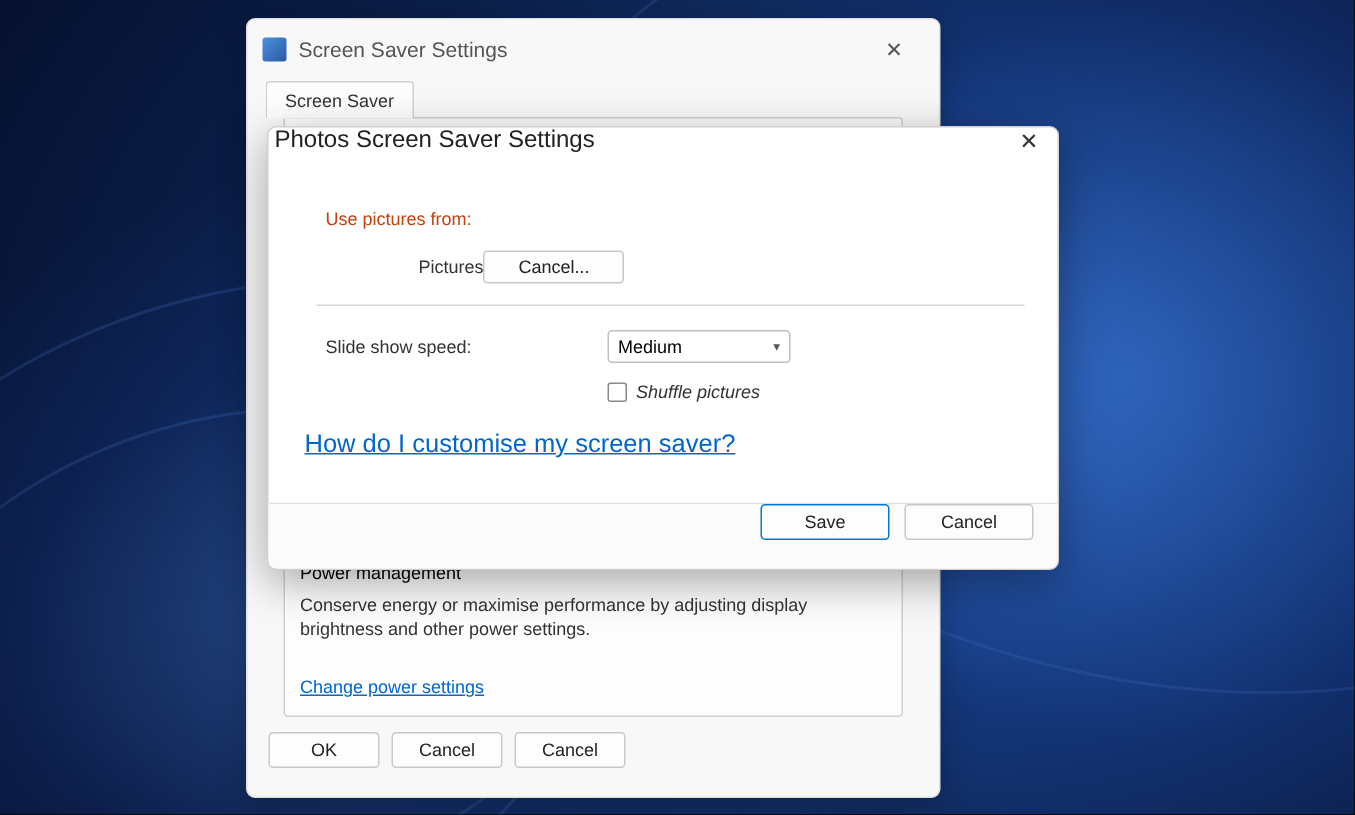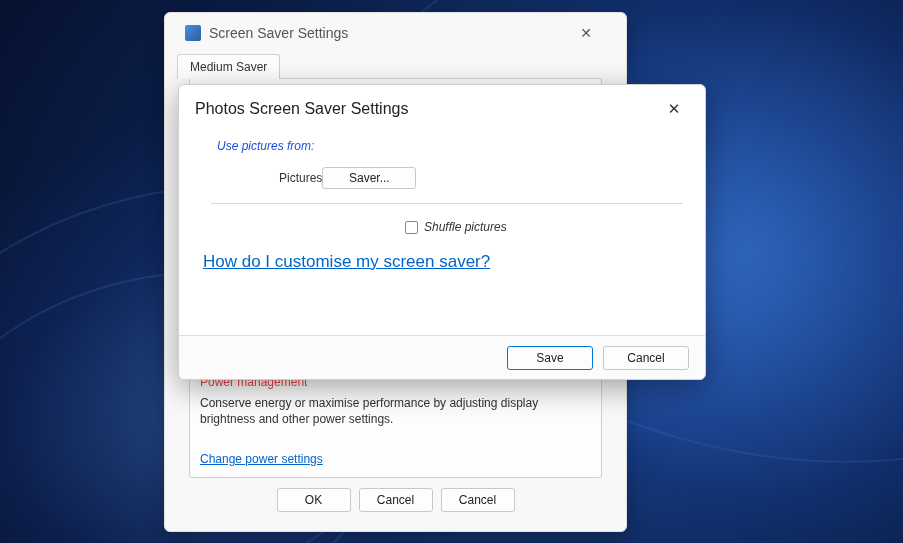--- a/index.html
+++ b/index.html
@@ -32,21 +32,21 @@
 
   
   .parent-window {
     position: absolute; left: 164px; top: 12px; width: 463px; height: 520px;
     background: #f8f8f8; border: 1px solid #e0e0e0; border-radius: 6px;
     box-shadow: 0 4px 20px rgba(0,0,0,0.25);
     z-index: 1;
     display: flex; flex-direction: column;
   }
   .parent-titlebar {
-    height: 40px; display: flex; align-items: center; padding: 0 20px; gap: 8px;
+    height: 40px; display: flex; align-items: center; padding: 0 10px; gap: 8px;
   }
   .parent-icon {
     width: 16px; height: 16px; background: linear-gradient(135deg,#4a90e2,#2c5aa0); border-radius: 2px;
     display:flex;align-items:center;justify-content:center;
   }
   .parent-title { flex: 1; font-size: 14px; color: #555; }
   .parent-close { width: 40px; text-align: center; font-size: 14px; color: #555; cursor: pointer; font-family: Arial; }
   
   .tab-area { padding: 0 12px; }
   .tab {
@@ -54,48 +54,48 @@
     border: 1px solid #d0d0d0; border-bottom: none; background: #fdfdfd; border-radius: 3px 3px 0 0;
     position: relative; top: 1px;
   }
   .tab-body {
     margin: 0 12px; border: 1px solid #d0d0d0; height: 400px; background: #fdfdfd;
     border-radius: 0 3px 3px 3px; padding: 10px;
     display:flex; flex-direction:column; justify-content:flex-end;
   }
   
   .pm-section { margin-top: auto; }
-  .pm-title { font-size: 12px; color: #ef4444; margin-bottom: 6px; }
+  .pm-title { font-size: 12px; color: #000000; margin-bottom: 6px; }
   .pm-desc { font-size: 12px; color: #333; line-height: 1.35; margin-bottom: 22px; }
   .pm-link { font-size: 12px; color: #0066cc; text-decoration: underline; cursor: pointer; }
   
   .parent-buttons {
-    display: flex; justify-content: center; gap: 8px; padding: 10px 14px;
+    display: flex; justify-content: flex-start; gap: 8px; padding: 10px 14px;
   }
   .win-btn {
     min-width: 74px; height: 24px; font-size: 12px; background: #fdfdfd;
     border: 1px solid #c8c8c8; border-radius: 3px; cursor: pointer; color: #222;
   }
 
   
   .child-dialog {
     position: absolute; left: 178px; top: 84px; width: 528px; height: 296px;
     background: #ffffff; border: 1px solid #d0d0d0; border-radius: 6px;
     box-shadow: 0 8px 30px rgba(0,0,0,0.35);
     z-index: 2;
     display: flex; flex-direction: column;
   }
   .child-titlebar {
-    height: 48px; display: flex; align-items: center; padding: 0 16px;
+    height: 48px; display: flex; align-items: flex-start; padding: 0 4px;
   }
   .child-title { flex: 1; font-size: 16px; color: #222; }
   .child-close { width: 30px; text-align:center; font-size: 15px; color: #333; cursor: pointer; font-family: Arial;}
   
   .child-body { padding: 0 28px 0 38px; flex:1; }
-  .group-label { font-size: 12px; color: #1d4ed8; margin-top: 6px; margin-bottom: 14px; font-style: italic; }
+  .group-label { font-size: 12px; color: #c2410c; margin-top: 6px; margin-bottom: 14px; }
   .row1 { display: flex; align-items: center; justify-content: flex-start; margin-bottom: 14px; }
   .row1-label { font-size: 12px; color: #333; margin-left: 62px; }
   .browse-btn {
     width: 94px; height: 22px; font-size: 12px; background: #fdfdfd;
     border: 1px solid #c8c8c8; border-radius: 3px; cursor: pointer; color:#222;
   }
   .hr { height: 1px; background: #d8d8d8; margin: 2px -6px 16px -6px; }
   
   .row2 { display: flex; align-items: center; margin-bottom: 12px; }
   .row2-label { font-size: 12px; color: #333; width: 188px; }
@@ -107,21 +107,21 @@
   
   .row3 { display: flex; align-items: center; margin-left: 188px; margin-bottom: 18px; font-style: italic; }
   .checkbox {
     width: 13px; height: 13px; border: 1px solid #888; border-radius: 2px; margin-right: 6px; background:#fff; cursor:pointer;
   }
   .check-label { font-size: 12px; color: #333; }
   
   .help-link { font-size: 17px; color: #0066cc; text-decoration: underline; cursor: pointer; margin-left:-14px; }
   
   .child-footer {
-    height: 44px; border-top: 1px solid #e0e0e0; display: flex; justify-content: flex-end; align-items: center;
+    height: 44px; border-top: 1px solid #e0e0e0; display: flex; justify-content: flex-end; align-items: flex-start;
     gap: 10px; padding: 0 16px; background: #fbfbfb; border-radius: 0 0 6px 6px;
   }
   .child-btn {
     width: 86px; height: 24px; font-size: 12px; border-radius: 3px; cursor: pointer;
     background: #fdfdfd; border: 1px solid #c8c8c8; color:#222;
   }
   .child-btn.primary { border: 1px solid #0078d4; }
 </style>
 </head>
 <body>
@@ -132,21 +132,21 @@
     <div class="swirl s3"></div>
 </div>
 
 <div class="parent-window">
   <div class="parent-titlebar">
     <div class="parent-icon"></div>
     <div class="parent-title">Screen Saver Settings</div>
     <div class="parent-close">✕</div>
   </div>
   <div class="tab-area">
-    <div class="tab">Medium Saver</div>
+    <div class="tab">Screen Saver</div>
     <div class="tab-body">
       <div class="pm-section">
         <div class="pm-title">Power management</div>
         <div class="pm-desc">Conserve energy or maximise performance by adjusting display brightness and other power settings.</div>
         <a class="pm-link">Change power settings</a>
       </div>
     </div>
   </div>
   <div class="parent-buttons">
     <button class="win-btn">OK</button>
@@ -157,23 +157,30 @@
 
 <div class="child-dialog">
   <div class="child-titlebar">
     <div class="child-title">Photos Screen Saver Settings</div>
     <div class="child-close">✕</div>
   </div>
   <div class="child-body">
     <div class="group-label">Use pictures from:</div>
     <div class="row1">
       <div class="row1-label">Pictures</div>
-      <button class="browse-btn">Saver...</button>
+      <button class="browse-btn">Cancel...</button>
     </div>
     <div class="hr"></div>
+    <div class="row2">
+      <div class="row2-label">Slide show speed:</div>
+      <div class="select-box">
+        <span>Medium</span>
+        <span class="select-arrow">▾</span>
+      </div>
+    </div>
     <div class="row3">
       <div class="checkbox"></div>
       <div class="check-label">Shuffle pictures</div>
     </div>
     <a class="help-link">How do I customise my screen saver?</a>
   </div>
   <div class="child-footer">
     <button class="child-btn primary">Save</button>
     <button class="child-btn">Cancel</button>
   </div>

